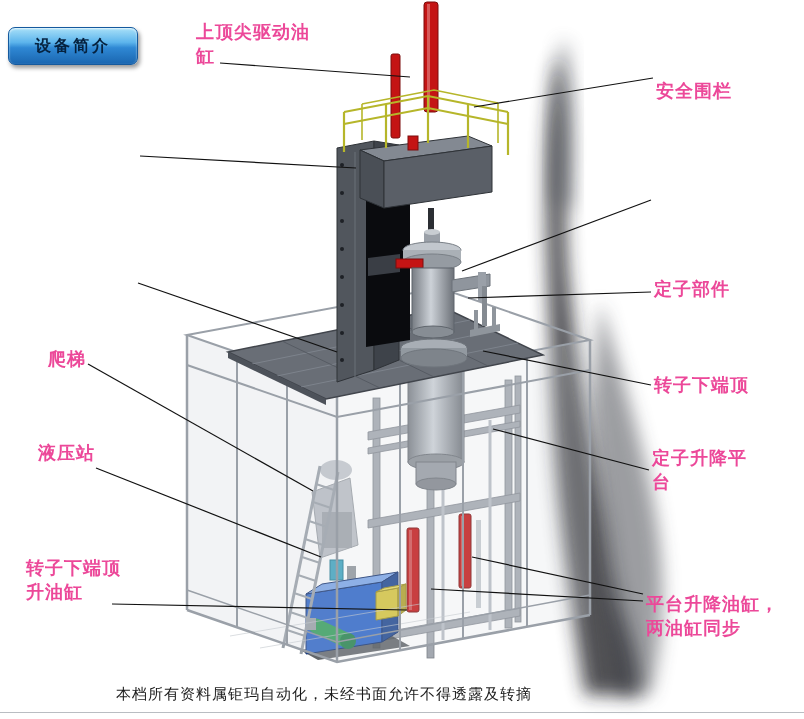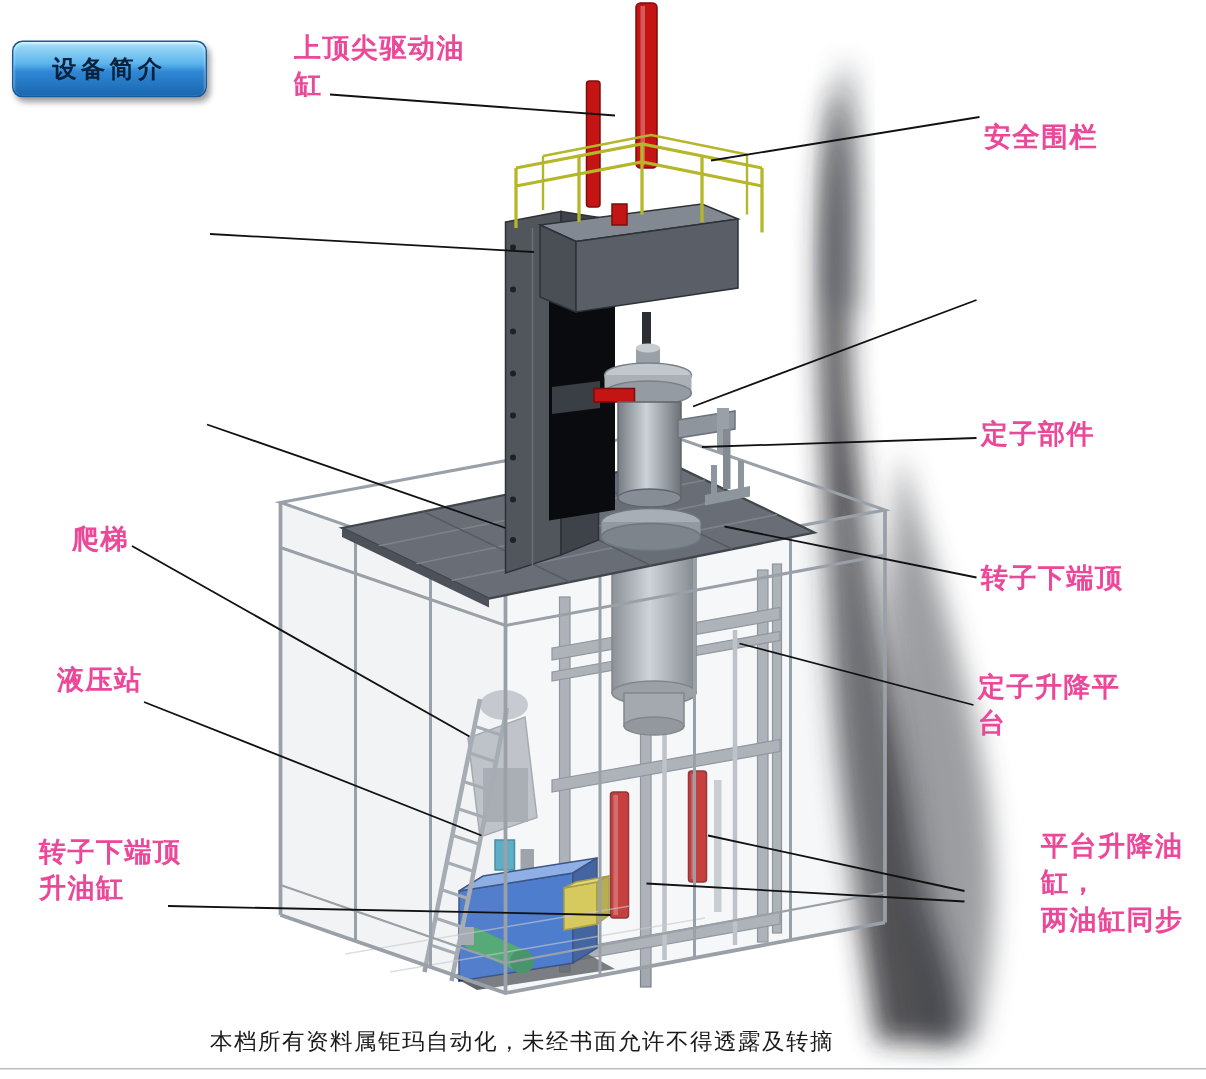--- a/index.html
+++ b/index.html
@@ -25,21 +25,21 @@
   .badge{
     position:absolute;left:8px;top:27px;width:128px;height:36px;
     background:linear-gradient(180deg,#a8e0f8 0%,#5cb4ec 40%,var(--badge-blue) 55%,#1a66b0 100%);
     border:1px solid #155a9e;border-radius:7px;
     box-shadow:2px 3px 4px rgba(0,0,0,.4), inset 0 1px 2px rgba(255,255,255,.75);
     display:flex;align-items:center;justify-content:center;
     color:#06223f;font-size:16px;font-weight:700;letter-spacing:3px;
   }
   .footer{
     position:absolute;left:0;top:685px;width:648px;
-    text-align:center;font-size:15px;font-weight:400;color:#1a1a1a;letter-spacing:1px;padding-left:24px;
+    text-align:center;font-size:15px;font-weight:400;color:#1a1a1a;letter-spacing:1px;
   }
   .bottom-rule{position:absolute;left:0;top:712px;width:804px;height:1px;background:#b9bdc2;}
   .fill-red{fill:var(--cylinder-red);stroke:#7c0d0d;stroke-width:1;}
   .stroke-yellow{stroke:var(--railing-yellow);fill:none;}
   .fill-blue{fill:var(--hydraulic-blue);}
   .stroke-green{stroke:var(--motor-green);}
   .leader{stroke:#111;stroke-width:1.2;fill:none;}
   .cage-line{stroke:#9aa0a8;fill:none;}
   .frame-steel{fill:#a3a8b0;stroke:#7d838b;stroke-width:0.8;}
 </style>
@@ -263,18 +263,18 @@
 缸</div>
   <div class="lbl" style="left:656px;top:63px;margin-top:16px;">安全围栏</div>
   <div class="lbl" style="left:654px;top:277px;">定子部件</div>
   <div class="lbl" style="left:48px;top:347px;">爬梯</div>
   <div class="lbl" style="left:654px;top:373px;">转子下端顶</div>
   <div class="lbl" style="left:38px;top:441px;">液压站</div>
   <div class="lbl" style="left:652px;top:446px;">定子升降平
 台</div>
   <div class="lbl" style="left:26px;top:556px;">转子下端顶
 升油缸</div>
-  <div class="lbl" style="left:646px;top:552px;margin-left:48px;">平台升降油缸，
+  <div class="lbl" style="left:646px;top:592px;">平台升降油缸，
 两油缸同步</div>
 
   <div class="footer">本档所有资料属钜玛自动化，未经书面允许不得透露及转摘</div>
   <div class="bottom-rule"></div>
 </div>
 
 </body></html>

